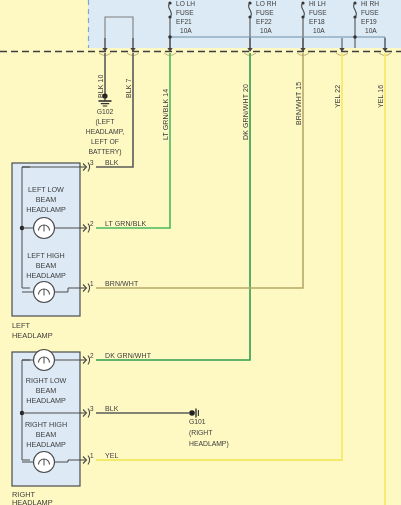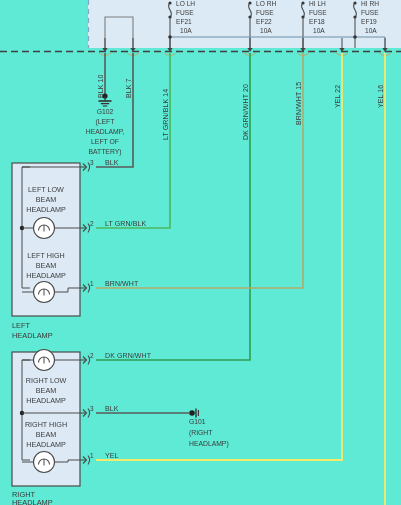--- a/index.html
+++ b/index.html
@@ -4,21 +4,21 @@
 <style>
   html, body {
     margin: 0;
     padding: 0;
     background: #ffffff;
   }
   #root {
     position: relative;
     width: 401px;
     height: 505px;
-    background: #5eead4;
+    background: #fef9c3;
     font-family: "Liberation Sans", sans-serif;
     overflow: hidden;
   }
   svg.layer {
     position: absolute;
     left: 0;
     top: 0;
     width: 401px;
     height: 505px;
   }

